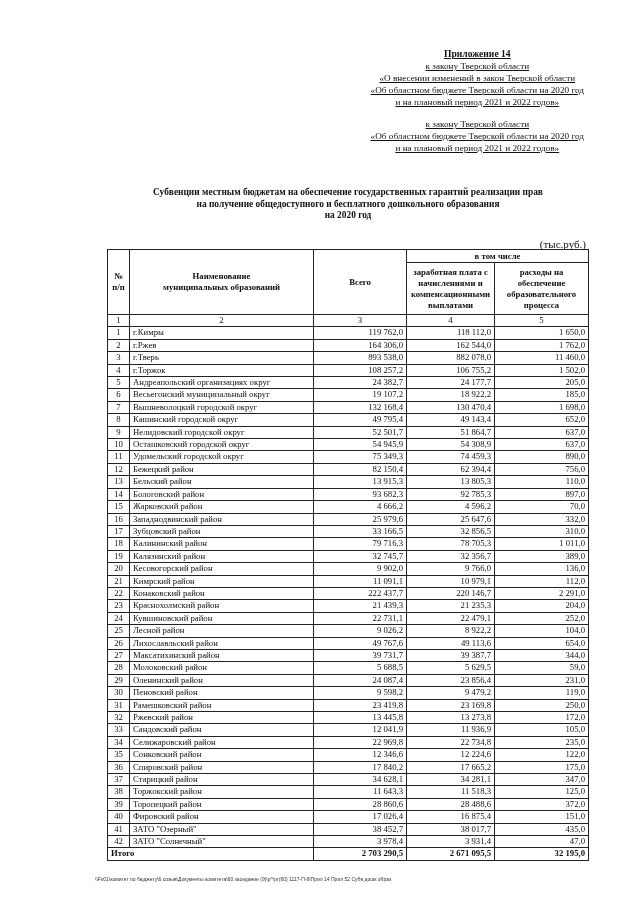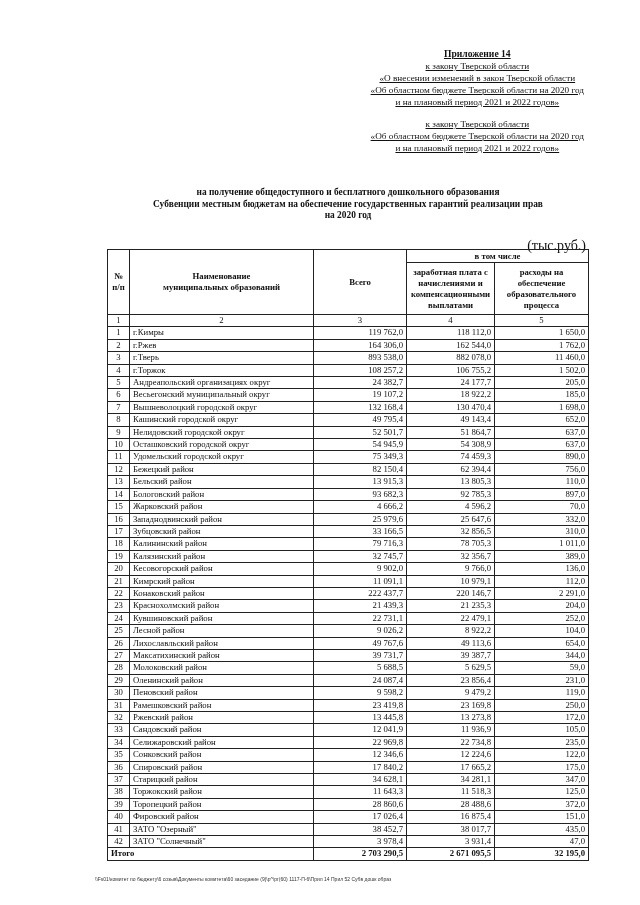--- a/index.html
+++ b/index.html
@@ -4,21 +4,21 @@
 <style>
   html, body { margin: 0; padding: 0; background: #ffffff; }
   body { width: 640px; height: 905px; position: relative; overflow: hidden;
          font-family: "Liberation Serif", "DejaVu Serif", serif; color: #111; }
   .appendix { position: absolute; right: 56px; text-align: center; font-size: 9.2px; line-height: 12px; text-decoration: underline; }
   .appendix .ttl { font-weight: bold; font-size: 9.6px; }
   #app14 { top: 48px; }
   #app52 { top: 118px; }
   .title { position: absolute; left: 110px; width: 476px; top: 187px; text-align: center;
            font-weight: bold; font-size: 9.4px; line-height: 11.6px; }
-  .unit { position: absolute; right: 54px; top: 238px; font-size: 14px; font-family: Liberation Serif, serif; }
+  .unit { position: absolute; right: 54px; top: 238px; font-size: 11px; font-family: Liberation Serif, serif; }
   table { position: absolute; left: 107px; top: 249px; border-collapse: collapse;
           font-size: 8.7px; table-layout: fixed; width: 481px; }
   td, th { border: 1px solid #222; padding: 0 3px; font-weight: normal; overflow: hidden; white-space: nowrap; }
   th { text-align: center; line-height: 11px; white-space: normal; font-weight: bold; }
   tr.data td { height: 11.4px; line-height: 11.4px; }
   td.num { text-align: right; }
   td.idx { text-align: center; }
   tr.total td { font-weight: bold; }
   .footer { position: absolute; left: 95px; top: 876px; font-family: "Liberation Sans", sans-serif;
             font-size: 5px; color: #333; white-space: nowrap; }
@@ -34,22 +34,22 @@
   <div>и на плановый период 2021 и 2022 годов»</div>
 </div>
 
 <div class="appendix" id="app52">
   <div>к закону Тверской области</div>
   <div>«Об областном бюджете Тверской области  на 2020 год</div>
   <div>и на плановый период 2021 и 2022 годов»</div>
 </div>
 
 <div class="title">
+  <div>Субвенции местным бюджетам на обеспечение государственных гарантий реализации прав</div>
   <div>на получение общедоступного и бесплатного дошкольного образования</div>
-  <div>Субвенции местным бюджетам на обеспечение государственных гарантий реализации прав</div>
   <div>на 2020 год</div>
 </div>
 
 <div class="unit">(тыс.руб.)</div>
 
 <table>
   <colgroup>
     <col style="width:22px">
     <col style="width:184px">
     <col style="width:93px">

